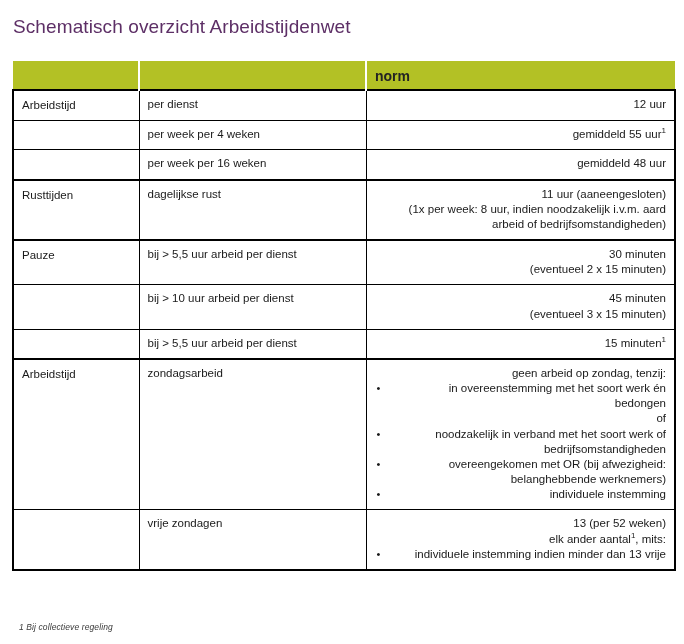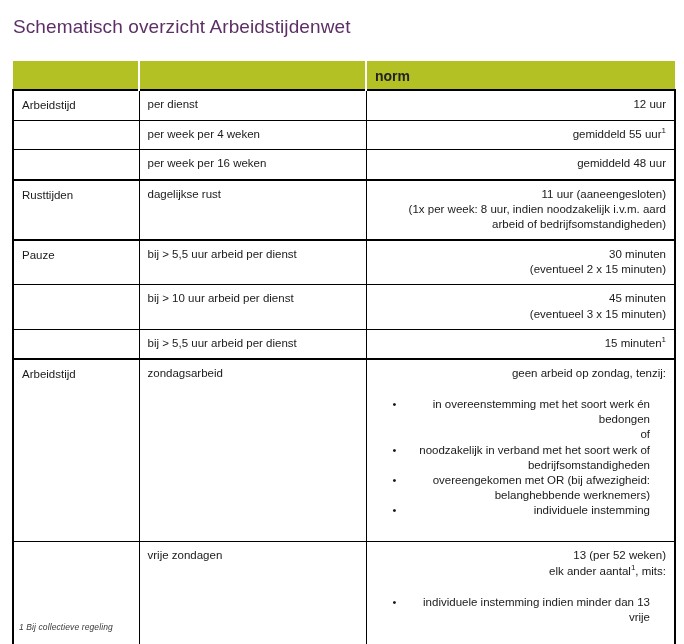--- a/index.html
+++ b/index.html
@@ -91,21 +91,21 @@
     border-left: 2px solid #000000;
   }
   table.atw tbody td:last-child {
     border-right: 2px solid #000000;
     text-align: right;
   }
 
   .line { display: block; }
 
   ul.bullets {
-    margin: 16px;
+    margin: 0;
     padding: 0 0 0 13px;
     list-style: none;
   }
   ul.bullets li {
     position: relative;
     padding-left: 0;
     margin: 0;
     line-height: 1.32;
   }
   ul.bullets li:before {

